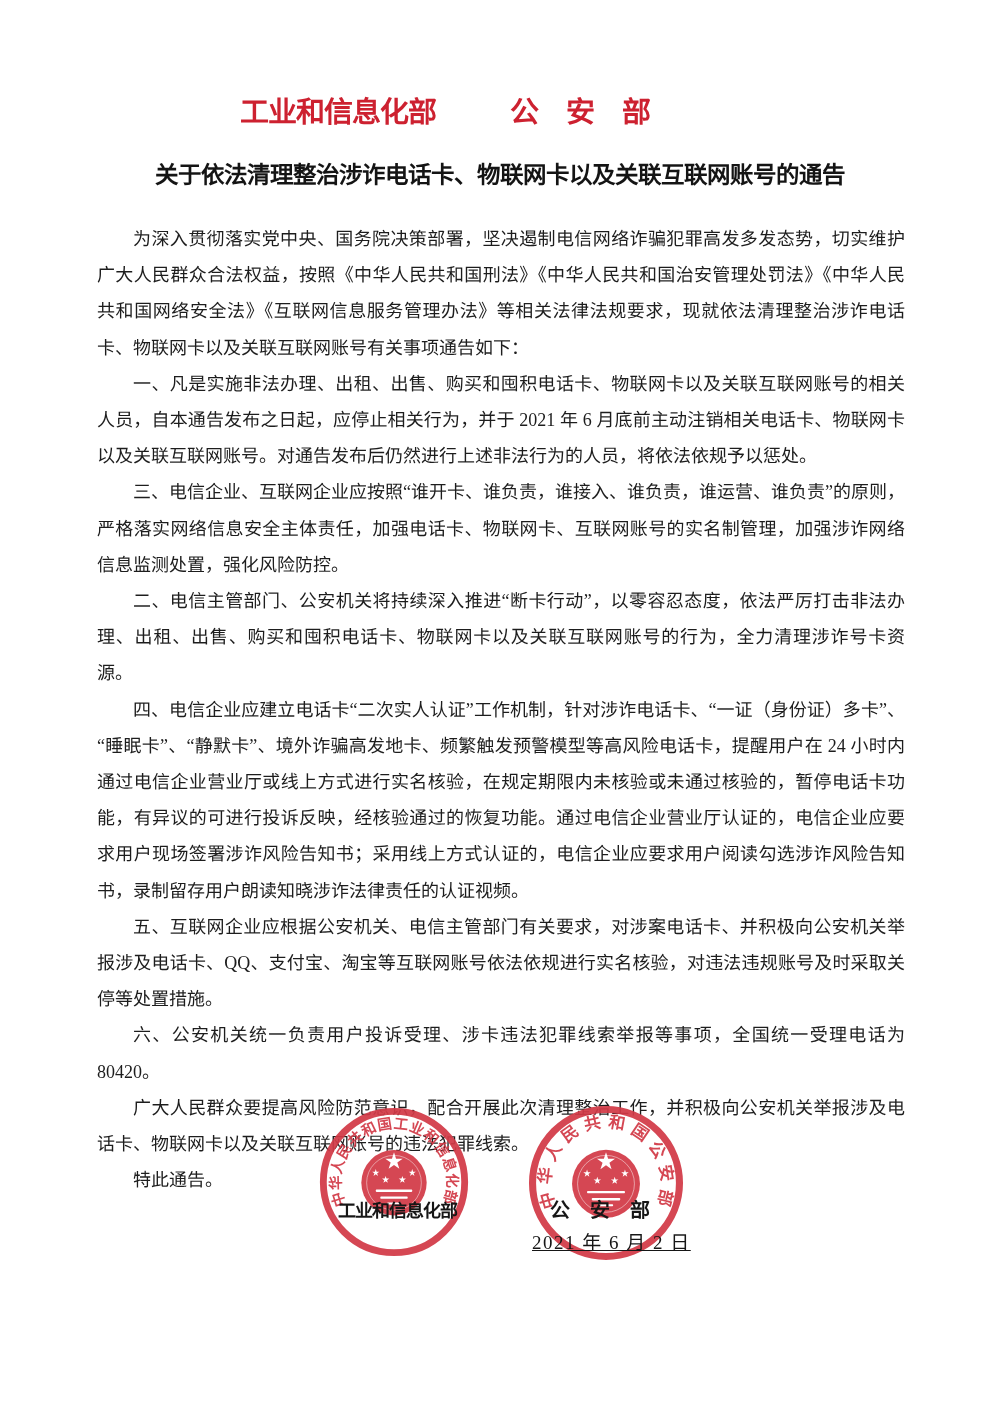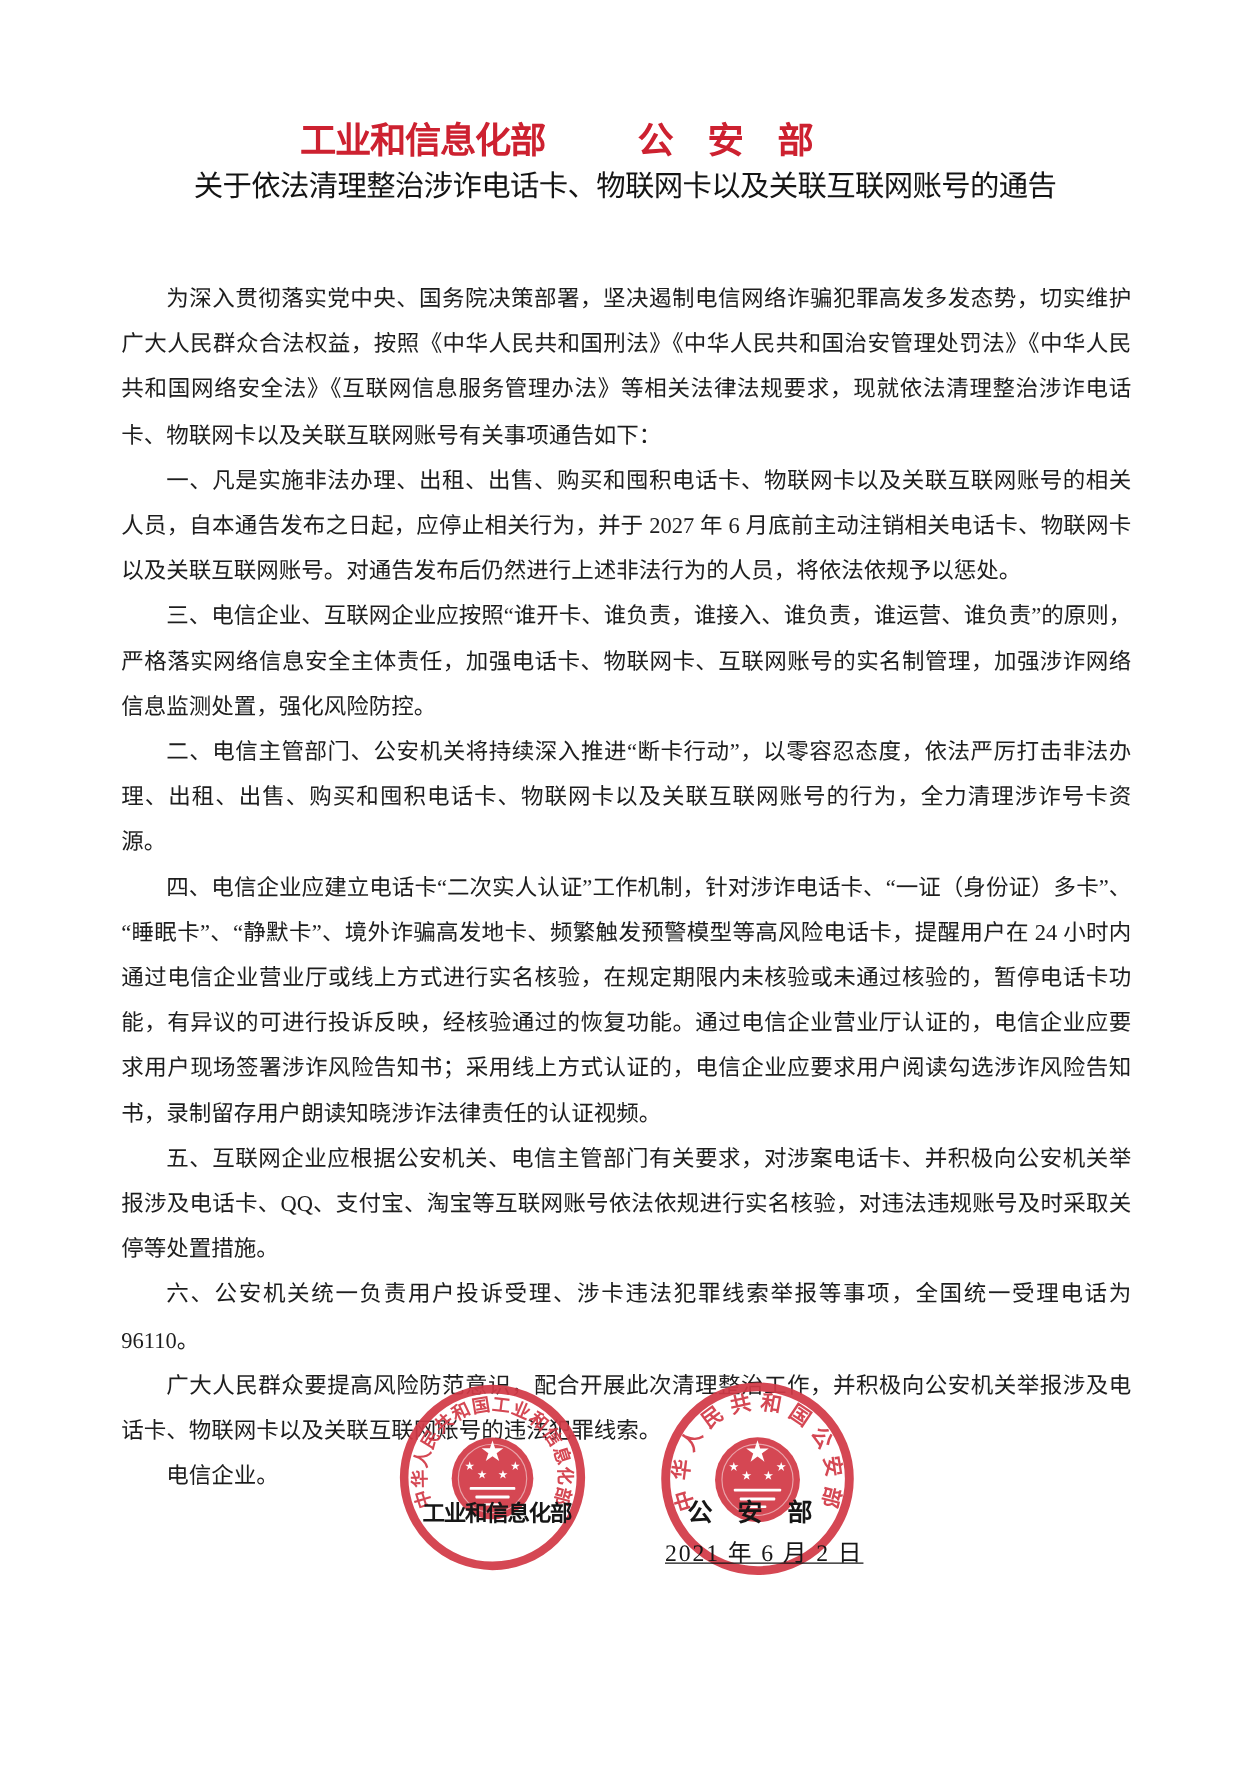--- a/index.html
+++ b/index.html
@@ -23,25 +23,25 @@
     font-size:29px;
     font-weight:bold;
     color:var(--header-red);
     white-space:nowrap;
   }
   .ministry-left{left:240px;letter-spacing:-1px;}
   .ministry-right{left:510px;letter-spacing:27px;}
   
   .doc-title{
     position:absolute;
-    top:130px;left:0;width:1000px;
+    top:156px;left:0;width:1000px;
     margin:0;
     text-align:center;
     font-size:23.5px;
-    font-weight:normal;
+    font-weight:bold;
     letter-spacing:-0.5px;
     color:#141414;
   }
   
   .doc-body{
     position:absolute;
     left:97px;top:221px;width:808px;
     font-size:18px;
     line-height:36.2px;
     text-align:justify;
@@ -92,28 +92,28 @@
 
   <header>
     <span class="ministry ministry-left">工业和信息化部</span>
     <span class="ministry ministry-right">公安部</span>
   </header>
 
   <h1 class="doc-title">关于依法清理整治涉诈电话卡、物联网卡以及关联互联网账号的通告</h1>
 
   <main class="doc-body">
     <p>为深入贯彻落实党中央、国务院决策部署，坚决遏制电信网络诈骗犯罪高发多发态势，切实维护广大人民群众合法权益，按照《中华人民共和国刑法》《中华人民共和国治安管理处罚法》《中华人民共和国网络安全法》《互联网信息服务管理办法》等相关法律法规要求，现就依法清理整治涉诈电话卡、物联网卡以及关联互联网账号有关事项通告如下：</p>
-    <p>一、凡是实施非法办理、出租、出售、购买和囤积电话卡、物联网卡以及关联互联网账号的相关人员，自本通告发布之日起，应停止相关行为，并于 2027 年 6 月底前主动注销相关电话卡、物联网卡以及关联互联网账号。对通告发布后仍然进行上述非法行为的人员，将依法依规予以惩处。</p>
+    <p>一、凡是实施非法办理、出租、出售、购买和囤积电话卡、物联网卡以及关联互联网账号的相关人员，自本通告发布之日起，应停止相关行为，并于 2021 年 6 月底前主动注销相关电话卡、物联网卡以及关联互联网账号。对通告发布后仍然进行上述非法行为的人员，将依法依规予以惩处。</p>
     <p>三、电信企业、互联网企业应按照“谁开卡、谁负责，谁接入、谁负责，谁运营、谁负责”的原则，严格落实网络信息安全主体责任，加强电话卡、物联网卡、互联网账号的实名制管理，加强涉诈网络信息监测处置，强化风险防控。</p>
     <p>二、电信主管部门、公安机关将持续深入推进“断卡行动”，以零容忍态度，依法严厉打击非法办理、出租、出售、购买和囤积电话卡、物联网卡以及关联互联网账号的行为，全力清理涉诈号卡资源。</p>
     <p>四、电信企业应建立电话卡“二次实人认证”工作机制，针对涉诈电话卡、“一证（身份证）多卡”、“睡眠卡”、“静默卡”、境外诈骗高发地卡、频繁触发预警模型等高风险电话卡，提醒用户在 24 小时内通过电信企业营业厅或线上方式进行实名核验，在规定期限内未核验或未通过核验的，暂停电话卡功能，有异议的可进行投诉反映，经核验通过的恢复功能。通过电信企业营业厅认证的，电信企业应要求用户现场签署涉诈风险告知书；采用线上方式认证的，电信企业应要求用户阅读勾选涉诈风险告知书，录制留存用户朗读知晓涉诈法律责任的认证视频。</p>
     <p>五、互联网企业应根据公安机关、电信主管部门有关要求，对涉案电话卡、并积极向公安机关举报涉及电话卡、QQ、支付宝、淘宝等互联网账号依法依规进行实名核验，对违法违规账号及时采取关停等处置措施。</p>
-    <p>六、公安机关统一负责用户投诉受理、涉卡违法犯罪线索举报等事项，全国统一受理电话为 96110。</p>
+    <p>六、公安机关统一负责用户投诉受理、涉卡违法犯罪线索举报等事项，全国统一受理电话为 80420。</p>
     <p>广大人民群众要提高风险防范意识，配合开展此次清理整治工作，并积极向公安机关举报涉及电话卡、物联网卡以及关联互联网账号的违法犯罪线索。</p>
-    <p>电信企业。</p>
+    <p>特此通告。</p>
   </main>
 
   <div class="seal seal-left">
     <svg viewBox="0 0 200 200">
       <defs>
         <path id="arcL" d="M 36.6,129.6 A 70,70 0 1 1 163.4,129.6" fill="none"></path>
         <path id="starShape" d="M0,-1 L0.225,-0.31 0.95,-0.31 0.363,0.118 0.588,0.81 0,0.38 -0.588,0.81 -0.363,0.118 -0.95,-0.31 -0.225,-0.31 Z"></path>
       </defs>
       <circle class="seal-ring" cx="100" cy="100" r="93"></circle>
       <text class="seal-arc-text arc-small">

